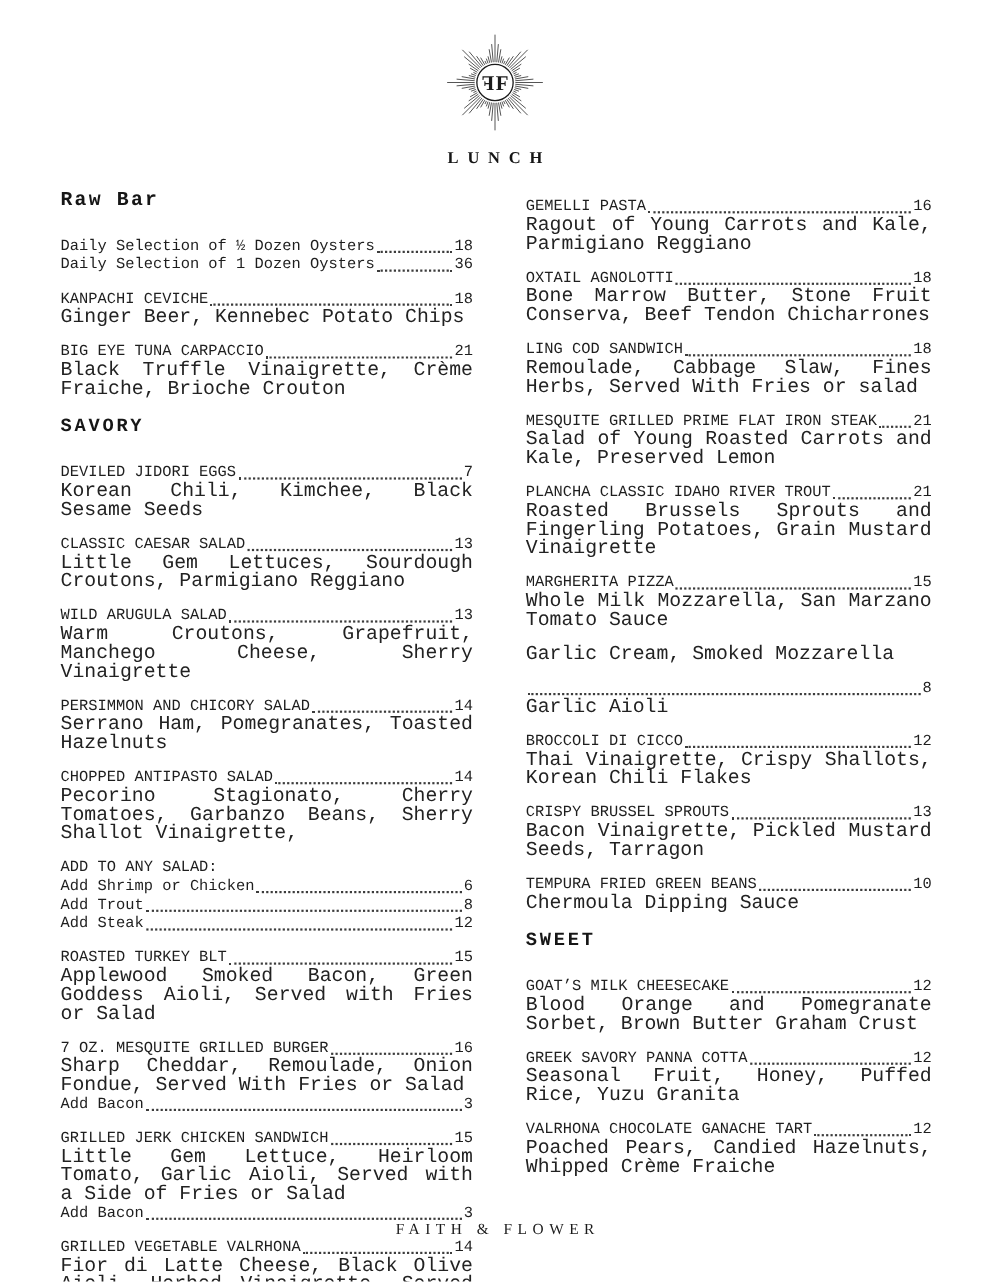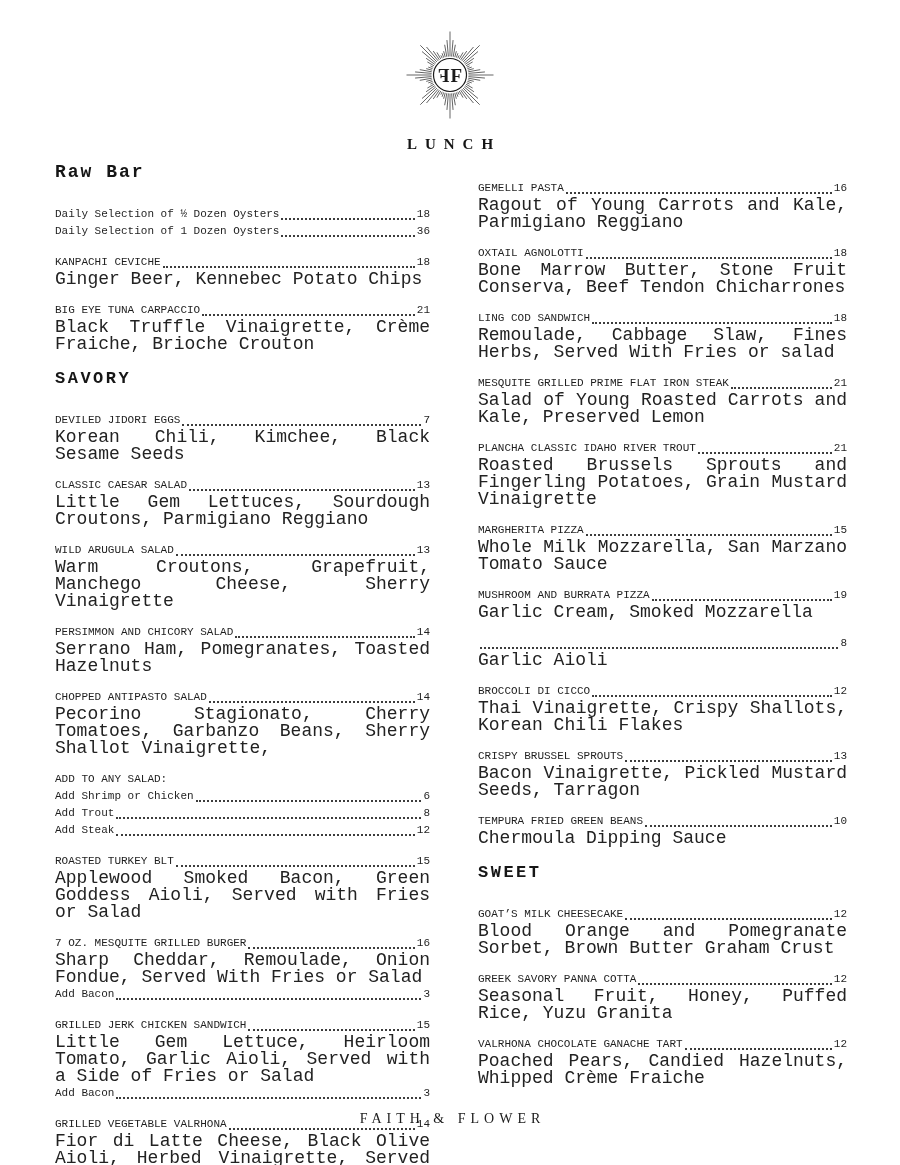--- a/index.html
+++ b/index.html
@@ -20,26 +20,26 @@
   }
   
   .menu{display:flex;margin-top:9px;padding:0 54px 0 55px;gap:48px;}
   .col{flex:none;}
   .col-left{width:375px;}
   .col-right{width:369px;padding-top:18px;}
   .sec-title{
     font-weight:bold;font-size:17px;letter-spacing:2.5px;
     margin:16px 0 24px 0;color:#161616;
   }
-  .col .sec-title:first-child{margin-top:0;}
+  .col .sec-title:first-child{margin-top:10px;}
   .sec-title.mixed{font-size:18px;letter-spacing:2px;}
   .block{margin-bottom:14px;}
   .row{
     display:flex;align-items:flex-end;
-    font-size:11px;line-height:17px;white-space:nowrap;text-align:center;
+    font-size:14px;line-height:17px;white-space:nowrap;text-align:center;
   }
   .row .lab{flex:none;}
   .leader{
     flex:1;min-width:10px;height:0;
     border-bottom:2px dotted #3c3c3c;
     margin:0 2px 3px 2px;
   }
   .price{flex:none;}
   .desc{
     font-size:18px;line-height:17px;text-align:justify;
@@ -319,25 +319,20 @@
       </div>
       <div class="block">
         <div class="row">
           <span class="lab">MARGHERITA PIZZA</span>
           <span class="leader"></span>
           <span class="price">15</span>
         </div>
         <div class="desc">Whole Milk Mozzarella, San Marzano Tomato Sauce</div>
       </div>
       <div class="block">
-        <div class="row">
-          <span class="lab">MUSHROOM AND BURRATA PIZZA</span>
-          <span class="leader"></span>
-          <span class="price">19</span>
-        </div>
         <div class="desc">Garlic Cream, Smoked Mozzarella</div>
       </div>
       <div class="block">
         <div class="row">
           <span class="leader"></span>
           <span class="price">8</span>
         </div>
         <div class="desc">Garlic Aioli</div>
       </div>
       <div class="block">

